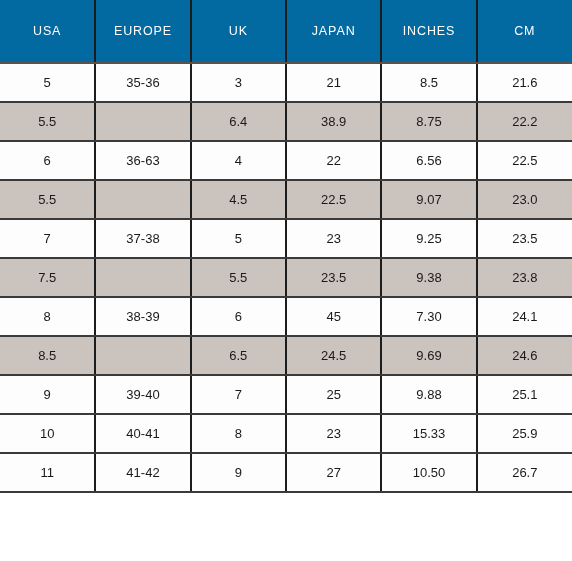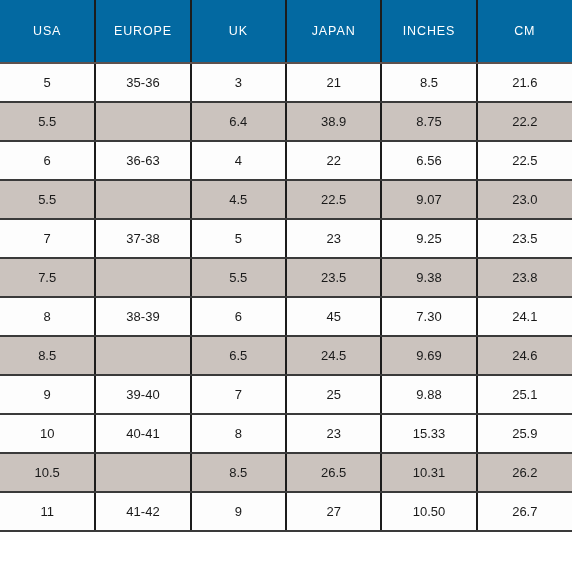--- a/index.html
+++ b/index.html
@@ -157,28 +157,20 @@
         <td>25.1</td>
       </tr>
       <tr>
         <td>10</td>
         <td>40-41</td>
         <td>8</td>
         <td>23</td>
         <td>15.33</td>
         <td>25.9</td>
       </tr>
-      <tr class="shaded">
-        <td>10.5</td>
-        <td></td>
-        <td>8.5</td>
-        <td>26.5</td>
-        <td>10.31</td>
-        <td>26.2</td>
-      </tr>
       <tr>
         <td>11</td>
         <td>41-42</td>
         <td>9</td>
         <td>27</td>
         <td>10.50</td>
         <td>26.7</td>
       </tr>
     </tbody>
 </table>

